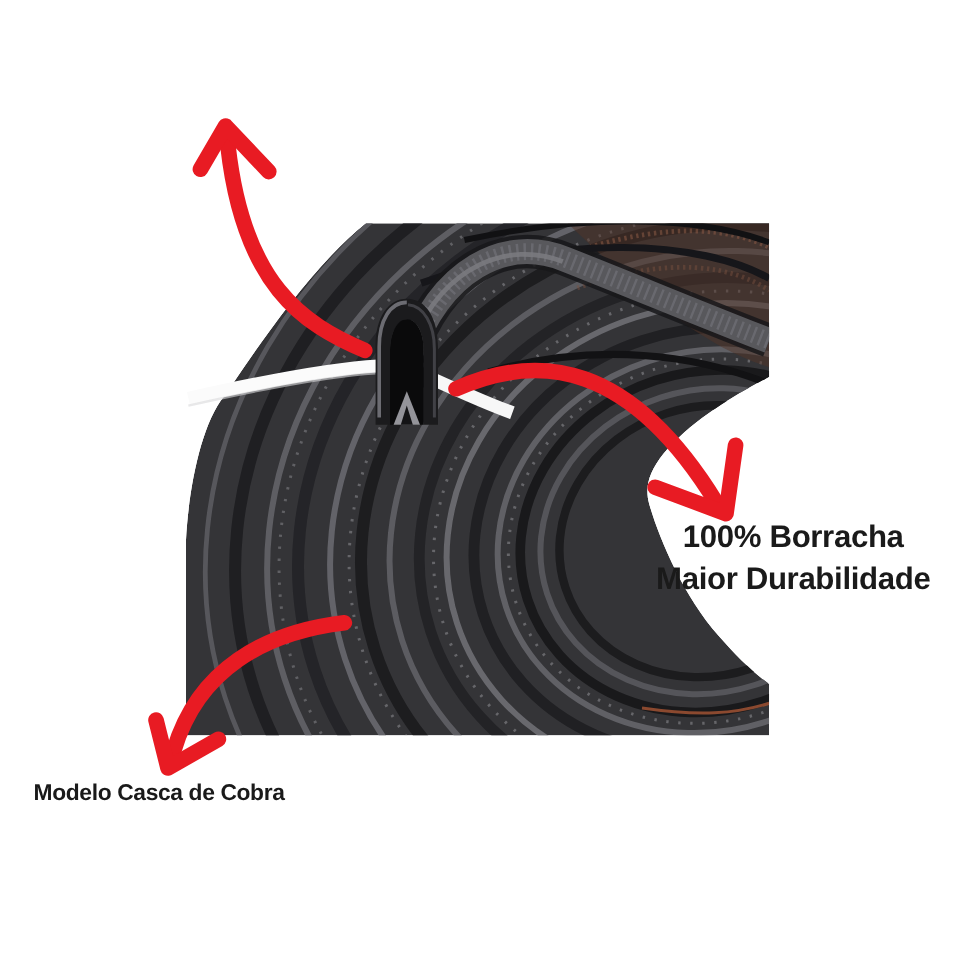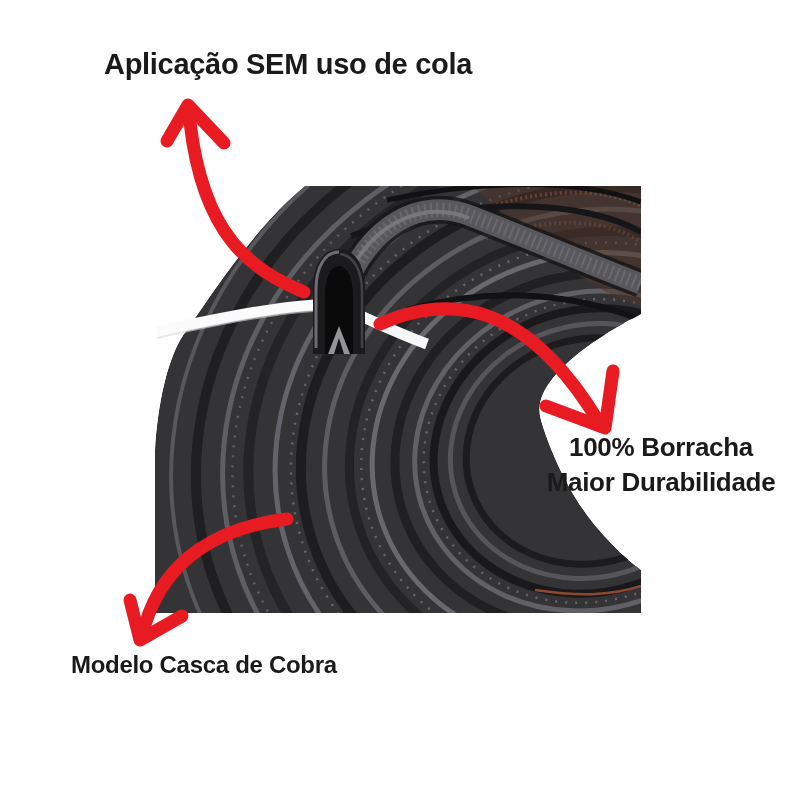--- a/index.html
+++ b/index.html
@@ -6,21 +6,21 @@
   .canvas {
     position:relative; width:800px; height:800px; background:#ffffff;
     overflow:hidden; font-family:"Liberation Sans", "DejaVu Sans", sans-serif;
   }
   .label {
     position:absolute; color:#1a1a1a; font-weight:700; letter-spacing:-0.3px;
     white-space:nowrap;
   }
   .top-label    { left:58px;  top:48px;  width:460px; text-align:center; font-size:29px; }
   .right-label  { left:519px; top:430px; width:284px; text-align:center; font-size:26px; line-height:35px; }
-  .bottom-label { left:28px;  top:651px; font-size:24px;margin-left:43px; }
+  .bottom-label { left:28px;  top:651px; font-size:19px; }
   .photo { position:absolute; left:155px; top:186px; width:486px; height:427px; }
   .photo svg { display:block; width:100%; height:100%; }
   .arrows { position:absolute; left:0; top:0; width:800px; height:800px; pointer-events:none; }
   .arrow-line { fill:none; stroke:#e81b23; stroke-width:13; stroke-linecap:round; stroke-linejoin:round; }
 </style>
 </head>
 <body>
 
 <div class="canvas">
 
@@ -109,21 +109,20 @@
     <g>
       <path class="arrow-line" d="M 380 324 C 450 293 525 302 597 419" stroke="#e81b23"></path>
       <path class="arrow-line" d="M 546 406 L 605 428 L 613 371" stroke="#e81b23"></path>
     </g>
     <g>
       <path class="arrow-line" d="M 287 519 C 220 527 165 558 145 625" stroke="#e81b23"></path>
       <path class="arrow-line" d="M 130 600 L 140 640 L 182 616" stroke="#e81b23"></path>
     </g>
   </svg>
 
-  <div class="label top-label">Aplicação SEM uso de cola</div>
 
   <div class="label right-label">
     <div>100% Borracha</div>
     <div>Maior Durabilidade</div>
   </div>
 
   <div class="label bottom-label">Modelo Casca de Cobra</div>
 
 </div>
 

